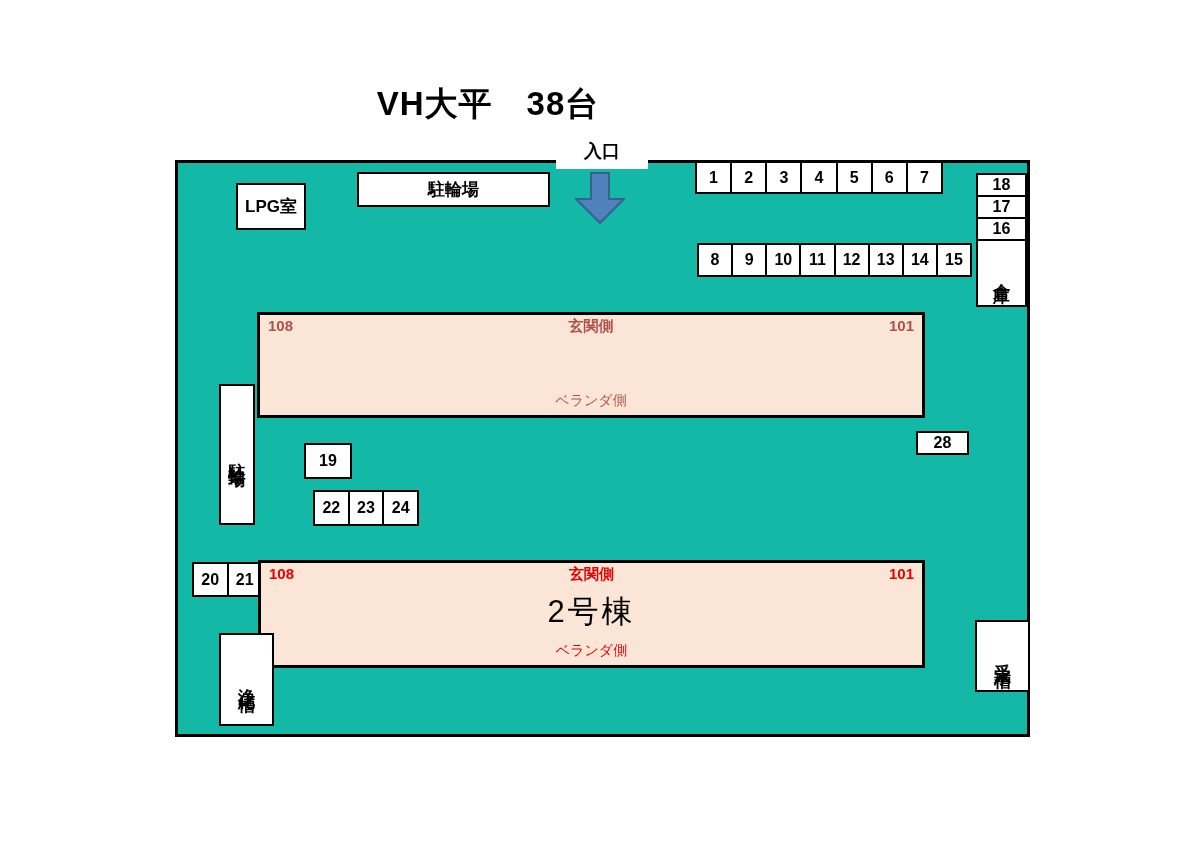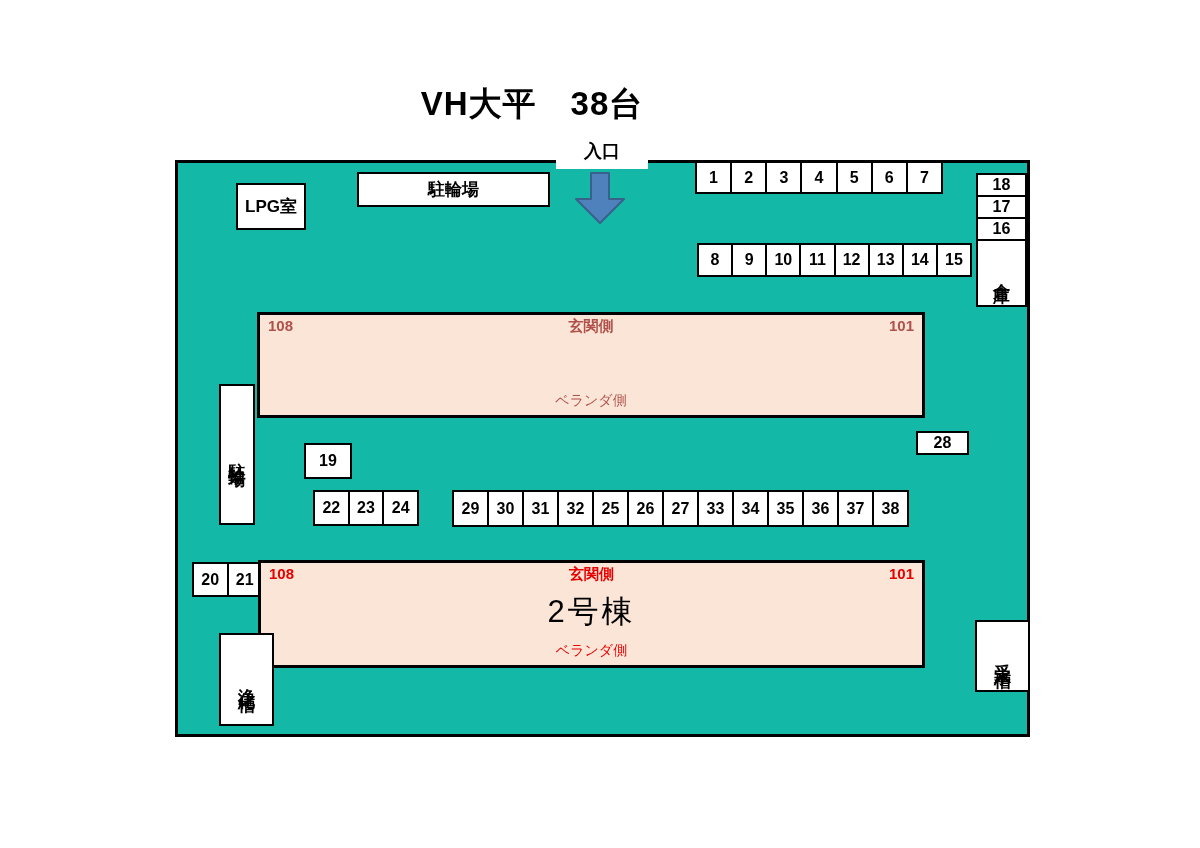--- a/index.html
+++ b/index.html
@@ -1,20 +1,20 @@
 <!DOCTYPE html>
 <html><head>
 <meta charset="utf-8">
 <style>
   html,body{margin:0;padding:0;background:#fff;}
   body{width:1200px;height:848px;position:relative;overflow:hidden;
        font-family:"Liberation Sans","DejaVu Sans",sans-serif;color:#000;}
 
   .title{position:absolute;top:82px;left:0;width:976px;text-align:center;
-         font-size:33px;font-weight:bold;letter-spacing:1px;padding-left:44px;}
+         font-size:33px;font-weight:bold;letter-spacing:1px;}
 
   #site{position:absolute;left:175px;top:160px;width:855px;height:577px;
         border:3px solid #000;box-sizing:border-box;background:#14b8a6;}
 
   .box{position:absolute;border:2px solid #000;box-sizing:border-box;background:#fff;
        display:flex;align-items:center;justify-content:center;font-weight:bold;margin-left:44px;}
 
   .vtext{writing-mode:vertical-rl;text-orientation:upright;letter-spacing:4px;
          line-height:1;font-size:17px;}
 
@@ -98,35 +98,20 @@
   <div class="box" style="left:694px;top:268px;width:53px;height:24px;font-size:16px;">28</div>
 
   <div class="box" style="left:82px;top:280px;width:48px;height:36px;font-size:16px;">19</div>
 
   <div class="prow" style="left:135px;top:327px;width:106px;height:36px;">
       <div class="pcell">22</div>
       <div class="pcell">23</div>
       <div class="pcell">24</div>
     </div>
 
-  <div class="prow" style="left:274px;top:327px;width:457px;height:37px;">
-      <div class="pcell">29</div>
-      <div class="pcell">30</div>
-      <div class="pcell">31</div>
-      <div class="pcell">32</div>
-      <div class="pcell">25</div>
-      <div class="pcell">26</div>
-      <div class="pcell">27</div>
-      <div class="pcell">33</div>
-      <div class="pcell">34</div>
-      <div class="pcell">35</div>
-      <div class="pcell">36</div>
-      <div class="pcell">37</div>
-      <div class="pcell">38</div>
-    </div>
 
   <div class="prow" style="left:14px;top:399px;width:71px;height:35px;">
       <div class="pcell">20</div>
       <div class="pcell">21</div>
     </div>
 
   <div class="building" style="left: 80px; top: 397px; width: 667px; height: 108px; background: rgb(250, 229, 214);">
     <div class="b-top">
       <span class="bred" style="color: rgb(230, 0, 0);">108</span>
       <span class="bred" style="color: rgb(230, 0, 0);">玄関側</span>

